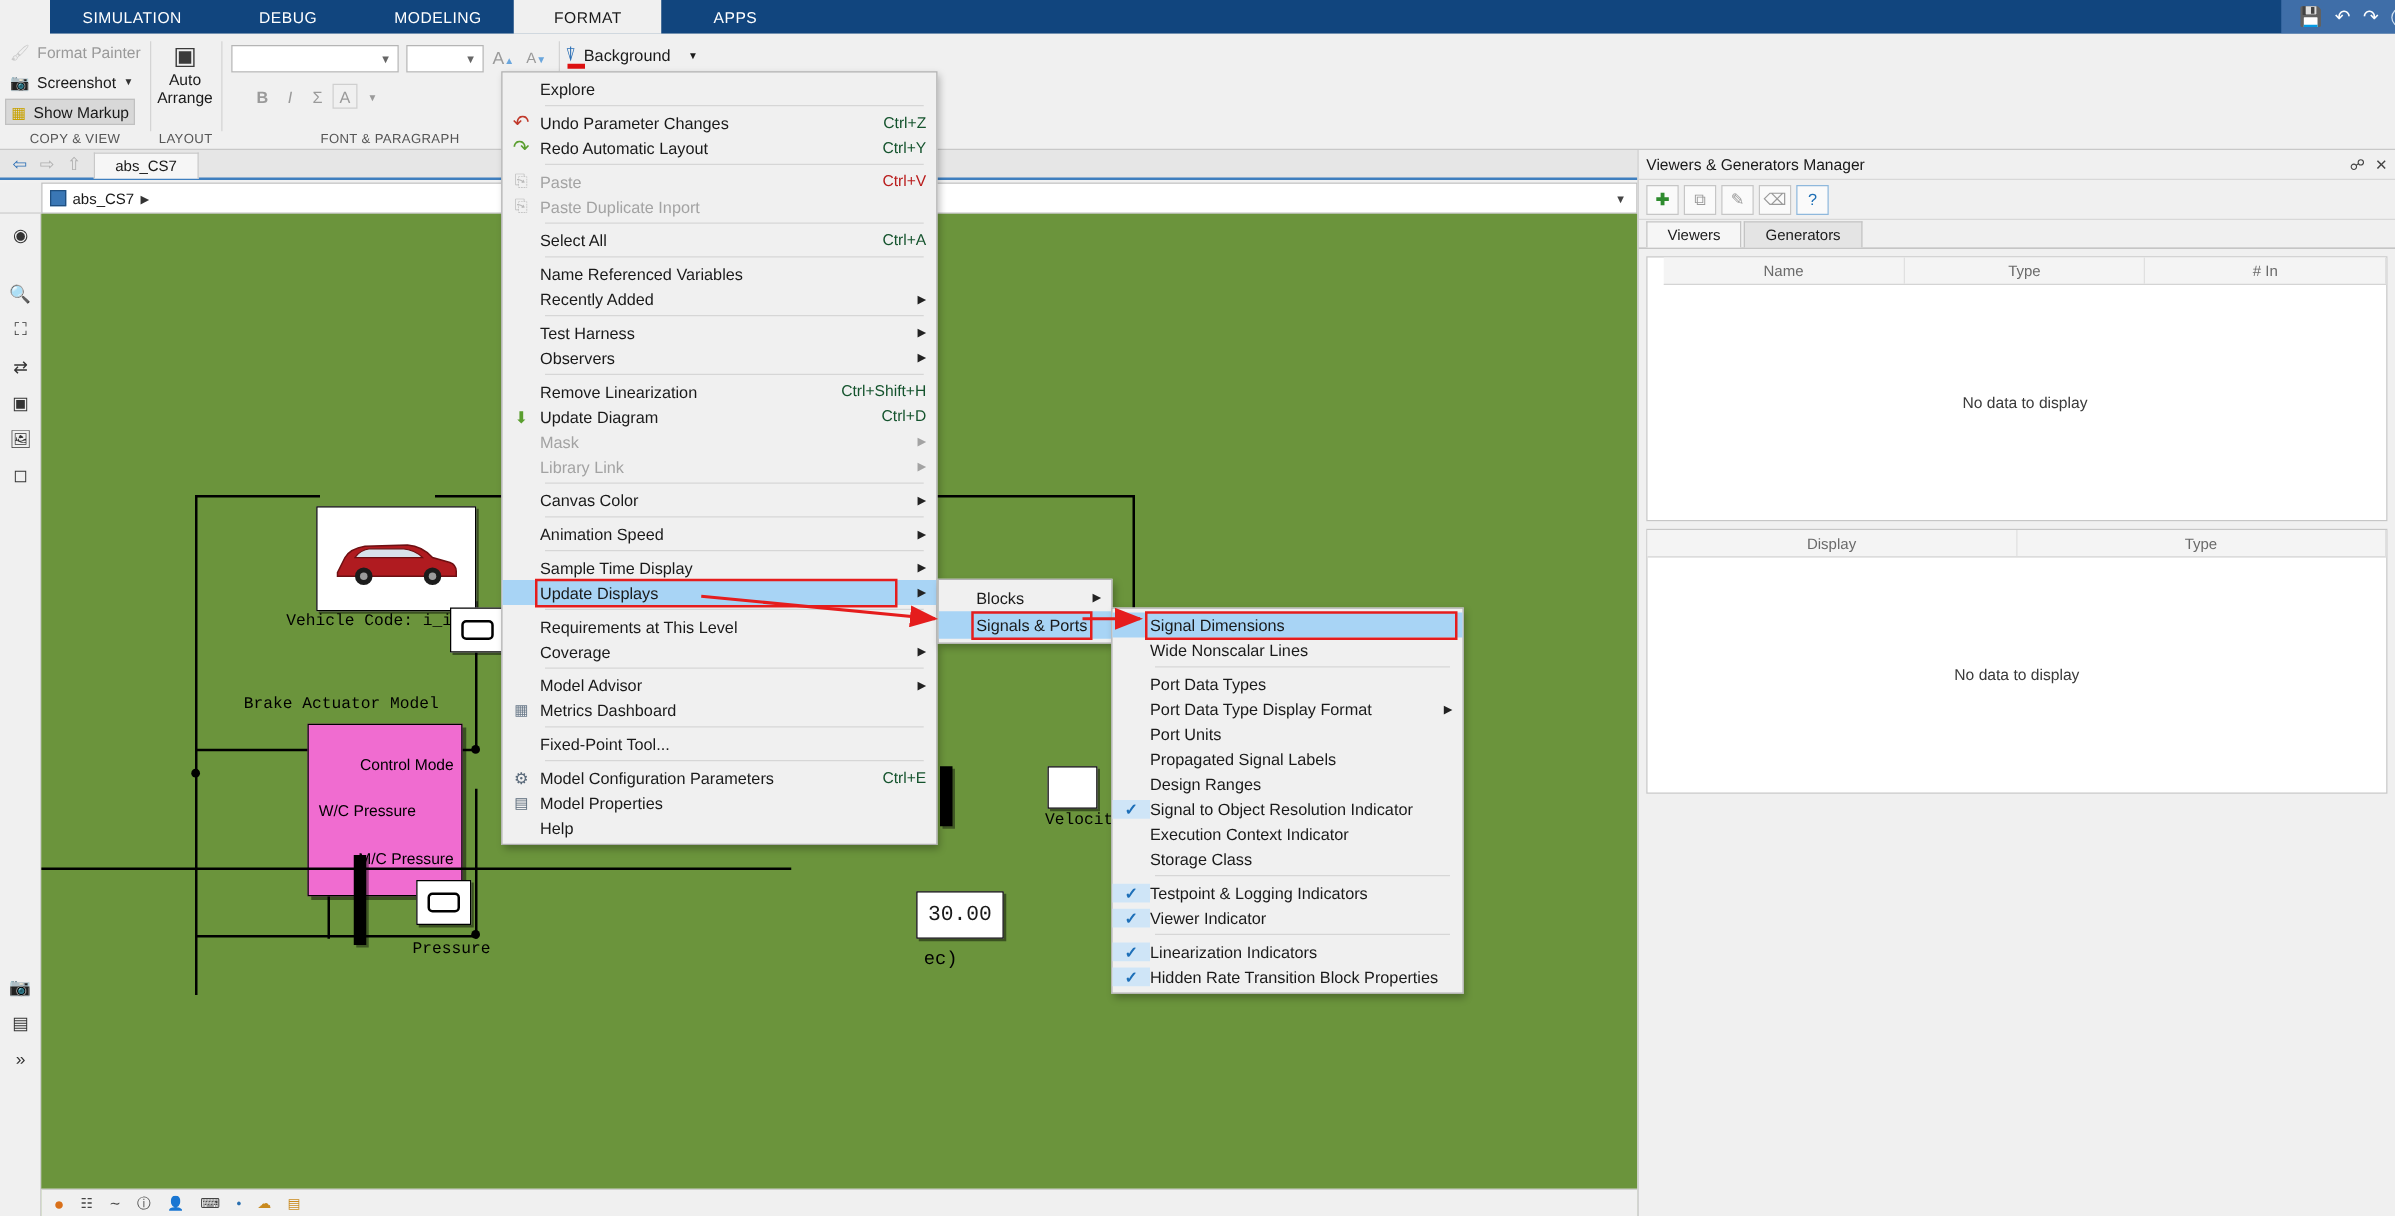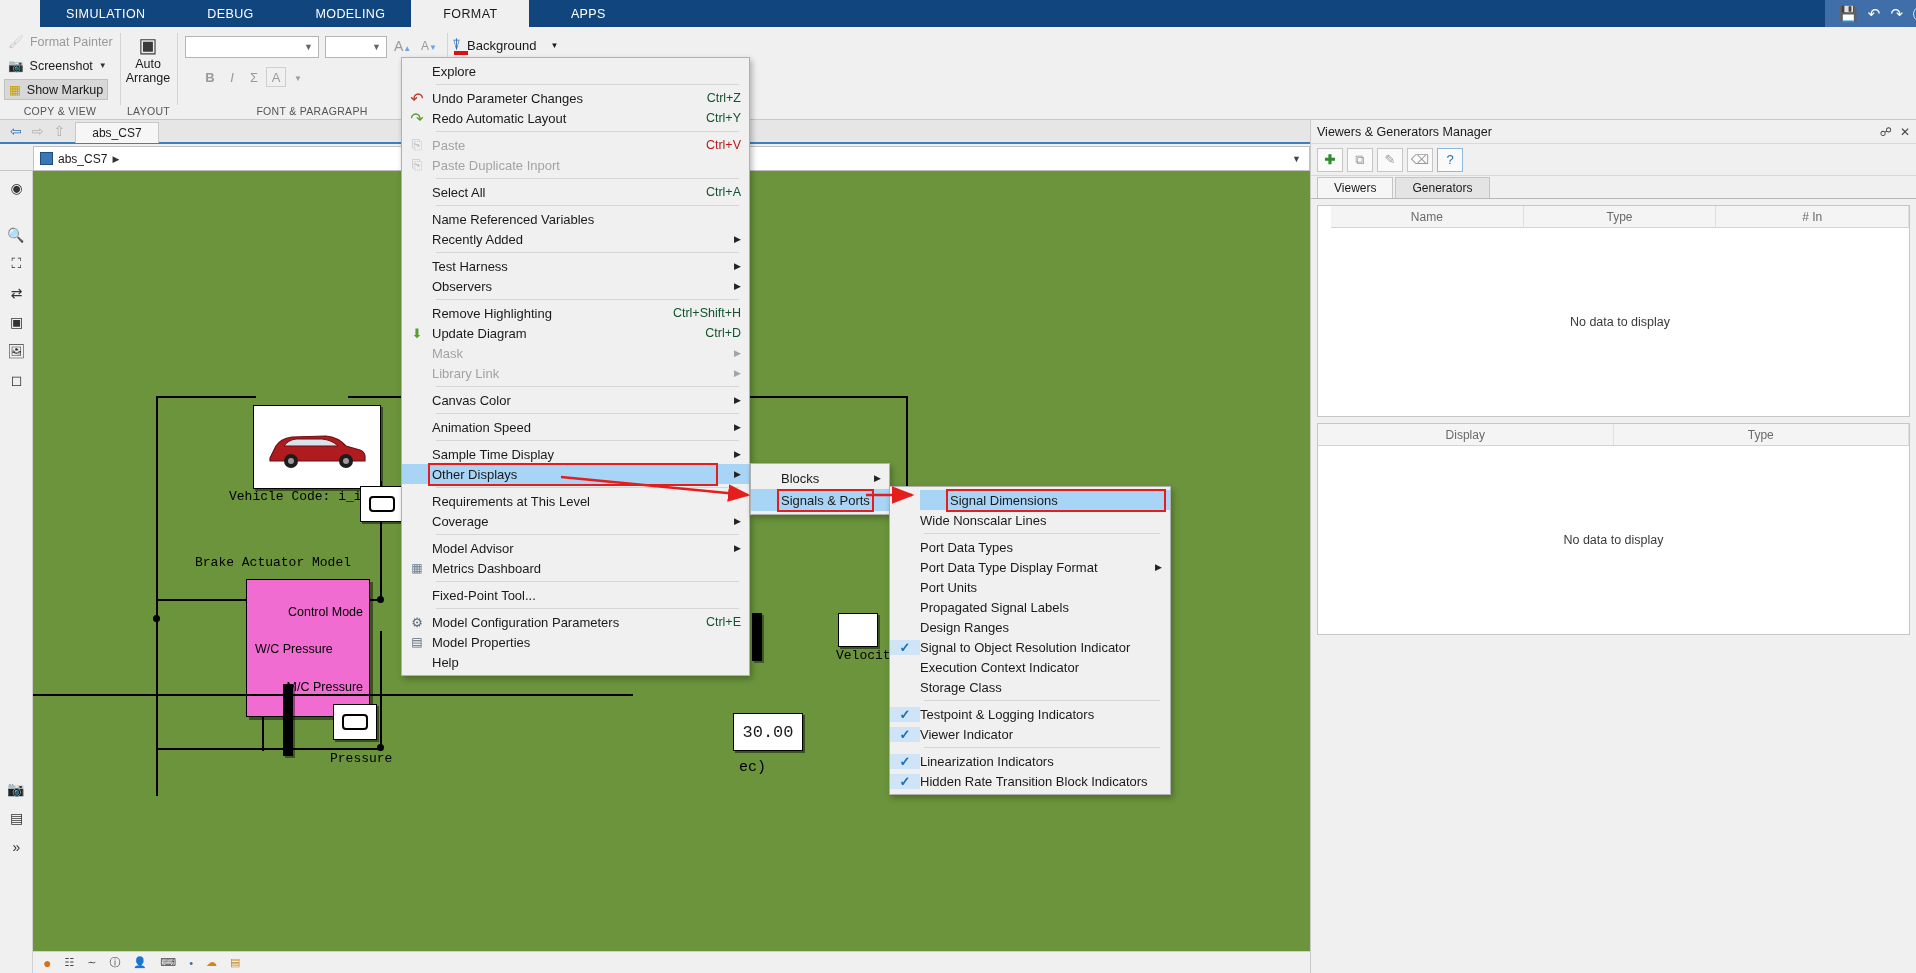--- a/index.html
+++ b/index.html
@@ -481,21 +481,21 @@
       <span class="arw">▶</span>
     </div>
     <div class="mi" style="height: 20px;">
       <span class="ico"></span>
       <span class="txt">Observers</span>
       <span class="arw">▶</span>
     </div>
     <div class="msep"></div>
     <div class="mi" style="height: 20px;">
       <span class="ico"></span>
-      <span class="txt">Remove Highlighting</span>
+      <span class="txt">Remove Linearization</span>
       <span class="acc">Ctrl+Shift+H</span>
     </div>
     <div class="mi" style="height: 20px;">
       <span class="ico" style="color: rgb(90, 158, 47); font-size: 13px;">⬇</span>
       <span class="txt">Update Diagram</span>
       <span class="acc">Ctrl+D</span>
     </div>
     <div class="mi dis" style="height: 20px;">
       <span class="ico"></span>
       <span class="txt">Mask</span>
@@ -519,21 +519,21 @@
       <span class="arw">▶</span>
     </div>
     <div class="msep"></div>
     <div class="mi" style="height: 20px;">
       <span class="ico"></span>
       <span class="txt">Sample Time Display</span>
       <span class="arw">▶</span>
     </div>
     <div class="mi sel" style="height: 20px;">
       <span class="ico"></span>
-      <span class="txt" style="outline: rgb(229, 29, 29) solid 2px; outline-offset: 2px; display: inline-block;">Other Displays</span>
+      <span class="txt" style="outline: rgb(229, 29, 29) solid 2px; outline-offset: 2px; display: inline-block;">Update Displays</span>
       <span class="arw">▶</span>
     </div>
     <div class="msep"></div>
     <div class="mi" style="height: 20px;">
       <span class="ico"></span>
       <span class="txt">Requirements at This Level</span>
     </div>
     <div class="mi" style="height: 20px;">
       <span class="ico"></span>
       <span class="txt">Coverage</span>
@@ -577,21 +577,21 @@
       <span class="arw">▶</span>
     </div>
     <div class="mi sel" style="height: 22px;">
       <span class="ico"></span>
       <span class="txt" style="outline: rgb(229, 29, 29) solid 2px; outline-offset: 2px; display: inline-block;">Signals &amp; Ports</span>
       <span class="arw">▶</span>
     </div>
   </div>
 
 <div class="menu" id="sub2" style="left:889px; top:486px; width:282px;">
-    <div class="mi sel" style="height: 20px; margin-left: 30px;">
+    <div class="mi sel" style="height: 20px;">
       <span class="ico"></span>
       <span class="txt" style="outline: rgb(229, 29, 29) solid 2px; outline-offset: 2px; display: inline-block;">Signal Dimensions</span>
     </div>
     <div class="mi" style="height: 20px;">
       <span class="ico"></span>
       <span class="txt">Wide Nonscalar Lines</span>
     </div>
     <div class="msep"></div>
     <div class="mi" style="height: 20px;">
       <span class="ico"></span>
@@ -635,21 +635,21 @@
       <span class="ico ck ckbg">✓</span>
       <span class="txt">Viewer Indicator</span>
     </div>
     <div class="msep"></div>
     <div class="mi" style="height: 20px;">
       <span class="ico ck ckbg">✓</span>
       <span class="txt">Linearization Indicators</span>
     </div>
     <div class="mi" style="height: 20px;">
       <span class="ico ck ckbg">✓</span>
-      <span class="txt">Hidden Rate Transition Block Indicators</span>
+      <span class="txt">Hidden Rate Transition Block Properties</span>
     </div>
   </div>
 
 <svg class="arrowsvg">
   <defs>
     <marker id="ah" markerWidth="9" markerHeight="7" refX="8" refY="3.5" orient="auto">
       <polygon points="0 0, 9 3.5, 0 7" fill="#e51d1d"></polygon>
     </marker>
   </defs>
   <line x1="561" y1="477" x2="748" y2="495" stroke="#e51d1d" stroke-width="2.5" marker-end="url(#ah)"></line>

